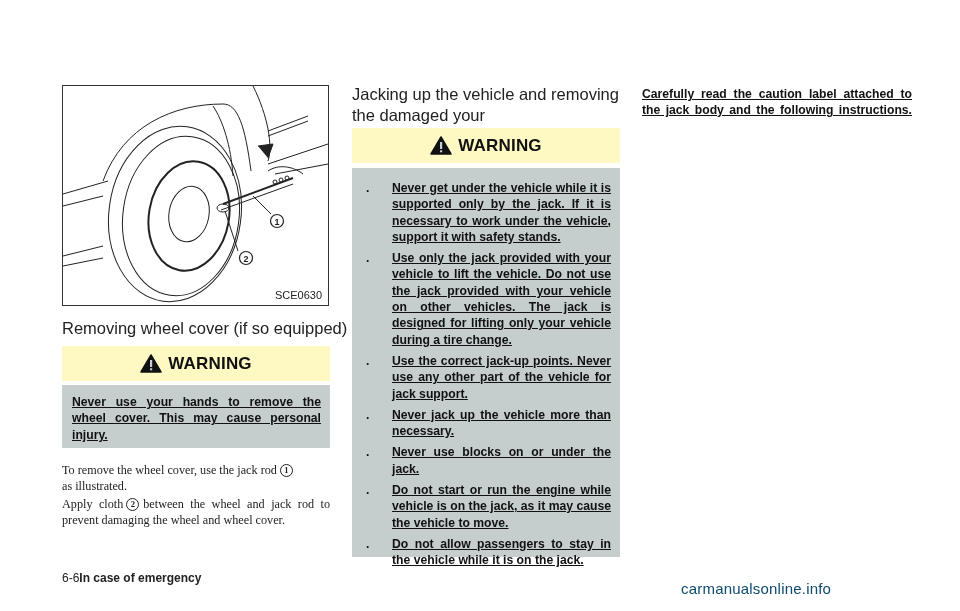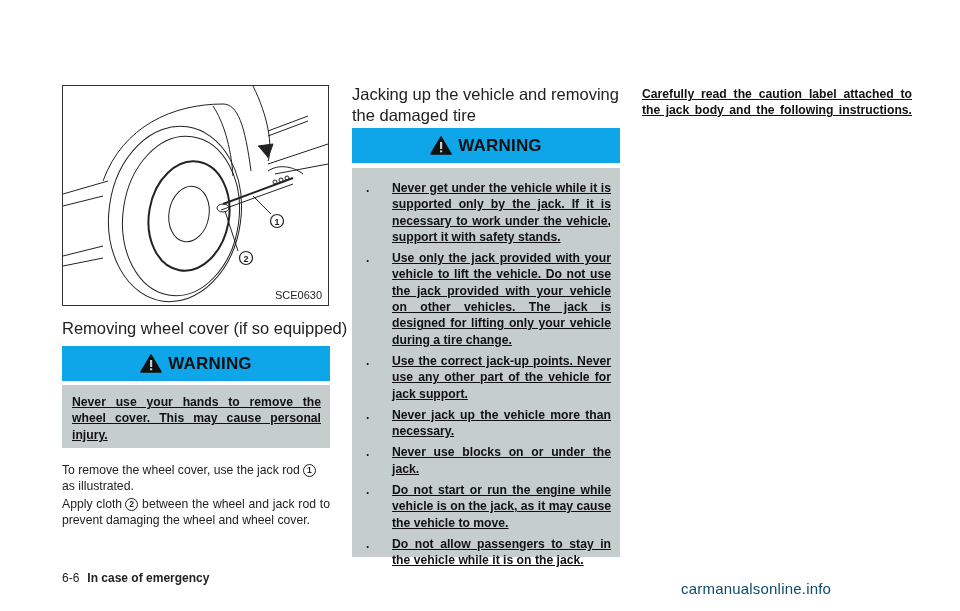--- a/index.html
+++ b/index.html
@@ -3,24 +3,24 @@
 <meta charset="utf-8">
 <style>
   html, body { margin:0; padding:0; }
   body { width:960px; height:611px; background:#ffffff; position:relative; overflow:hidden;
          font-family:"Liberation Sans", sans-serif; color:#1a1a1a; }
   .abs { position:absolute; }
   .figure { left:62px; top:85px; width:267px; height:221px; border:1.3px solid #333; background:#fff; box-sizing:border-box; }
   .figure svg { position:absolute; left:0; top:0; }
   .fig-id { position:absolute; right:6px; bottom:4px; font-size:11px; color:#222;margin-top:34px; }
   .h2 { font-size:16.5px; line-height:21px; color:#222; font-weight:normal; margin:0; }
-  .warn-head { background:#0ea5e9; display:flex; align-items:center; justify-content:center; gap:6px; box-sizing:border-box; }
+  .warn-head { background:#fef9c3; display:flex; align-items:center; justify-content:center; gap:6px; box-sizing:border-box; }
   .warn-head .label { font-weight:bold; font-size:17px; letter-spacing:0.2px; color:#111; }
   .warn-body { background:#c5cecd; box-sizing:border-box; font-weight:bold; font-size:12.2px; line-height:16.3px; color:#111;text-decoration:underline; }
-  .para { font-size:12.2px; line-height:16.3px; color:#222; }
+  .para { font-size:12.2px; line-height:16.3px; color:#222;font-family:Liberation Serif, serif; }
   .circ { display:inline-block; width:11px; height:11px; border:1.2px solid #222; border-radius:50%; font-size:8.5px; line-height:11px; text-align:center; font-weight:bold; vertical-align:1px; margin:0 4px 0 3px; }
   ul.blist { list-style:none; margin:0; padding:0; }
   ul.blist li { position:relative; padding-left:32px; margin-bottom:5px; text-align:justify; }
   ul.blist li .dot { position:absolute; left:6px; top:0; }
   .justify { text-align:justify; }
   .footer-page { font-size:12px; color:#222; }
   .footer-title { font-size:12px; font-weight:bold; color:#222; }
   .watermark { font-size:15px; color:#0c4a6e; letter-spacing:0.2px; }
 </style>
 </head>
@@ -88,21 +88,21 @@
 <div class="abs warn-body justify" style="left:62px; top:385px; width:268px; height:63px; padding:9px 9px 0 10px; word-spacing:2px;">Never use your hands to remove the wheel cover. This may cause personal injury.</div>
 
 <div class="abs para" style="left:62px; top:462px; width:270px;">
   <span>To remove the wheel cover, use the jack rod</span><span class="circ">1</span><br>
   <span>as illustrated.</span>
 </div>
 <div class="abs para justify" style="left:62px; top:496px; width:268px;">
   <span>Apply cloth</span><span class="circ">2</span><span>between the wheel and jack rod to prevent damaging the wheel and wheel cover.</span>
 </div>
 
-<h2 class="abs h2" style="left:352px; top:84px; width:270px;">Jacking up the vehicle and removing the damaged tire</h2>
+<h2 class="abs h2" style="left:352px; top:84px; width:270px;">Jacking up the vehicle and removing the damaged your</h2>
 
 <div class="abs warn-head" style="left:352px; top:128px; width:268px; height:35px;">
   <svg width="22" height="19" viewBox="0 0 22 19">
     <path d="M11 1 L21 18 L1 18 Z" fill="#111" stroke="#111" stroke-linejoin="round" stroke-width="1.5"></path>
     <rect x="10" y="6" width="2.2" height="7" fill="#c5cecd"></rect>
     <rect x="10" y="14.3" width="2.2" height="2" fill="#c5cecd"></rect>
   </svg>
   <span class="label">WARNING</span>
 </div>
 <div class="abs warn-body" style="left:352px; top:168px; width:268px; height:389px; padding:12px 9px 0 8px;">
@@ -112,17 +112,17 @@
     <li><span class="dot">.</span><span>Use the correct jack-up points. Never use any other part of the vehicle for jack support.</span></li>
     <li><span class="dot">.</span><span>Never jack up the vehicle more than necessary.</span></li>
     <li><span class="dot">.</span><span>Never use blocks on or under the jack.</span></li>
     <li><span class="dot">.</span><span>Do not start or run the engine while vehicle is on the jack, as it may cause the vehicle to move.</span></li>
     <li><span class="dot">.</span><span>Do not allow passengers to stay in the vehicle while it is on the jack.</span></li>
   </ul>
 </div>
 
 <div class="abs warn-body justify" style="left:642px; top:86px; width:270px; background:transparent; word-spacing:2px;">Carefully read the caution label attached to the jack body and the following instructions.</div>
 
-<div class="abs" style="left:62px; top:571px; display:flex; gap:8px; align-items:baseline;">
+<div class="abs" style="left:62px; top:571px; display:flex; gap:0; align-items:baseline;">
   <span class="footer-page">6-6</span>
   <span class="footer-title">In case of emergency</span>
 </div>
 <div class="abs watermark" style="left:681px; top:580px;">carmanualsonline.info</div>
 
 </body></html>

